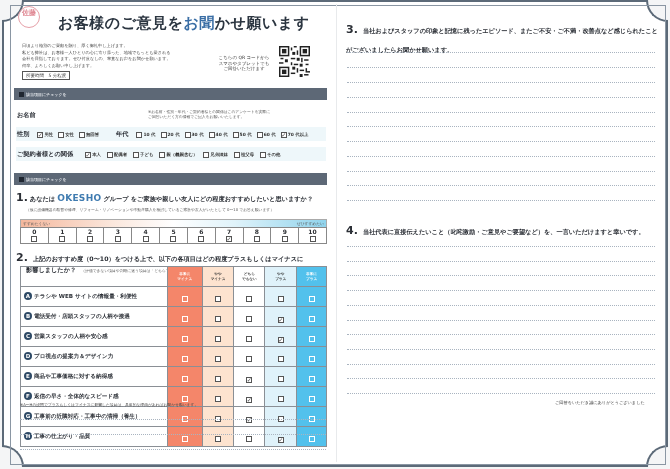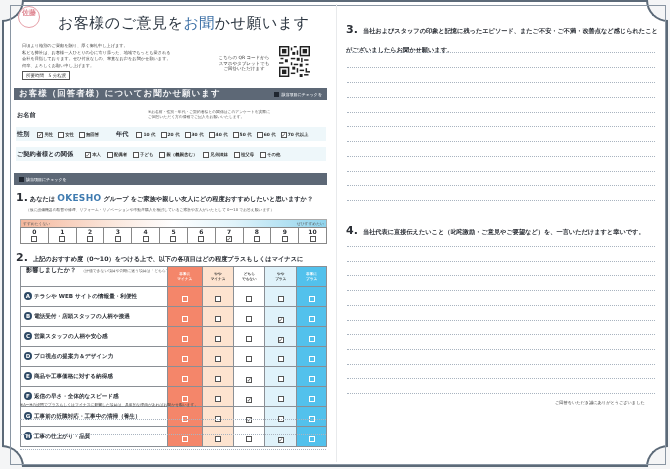--- a/index.html
+++ b/index.html
@@ -23,21 +23,21 @@
   .divider-v { position: absolute; left: 336px; top: 4px; width: 0; height: 458px; border-left: 1px solid #e8eaec; }
 
   .abs { position: absolute; }
 
   
   .stamp {
     left: 18px; top: 6px; width: 22px; height: 22px; border: 1px solid #e6a0a8; border-radius: 50%;
     color: #e08a95; font-size: 7px; line-height: 9px; text-align: center; padding-top: 2px; font-weight: bold;
   }
 
-  .title { left: 58px; top: 14px; font-size: 15px; font-weight: normal; color: #2b3540; letter-spacing: 0.5px; }
+  .title { left: 58px; top: 14px; font-size: 15px; font-weight: bold; color: #2b3540; letter-spacing: 0.5px; }
   .title .hl { color: #3a6ea5; }
 
   .intro { left: 22px; top: 43px; width: 200px; font-size: 4.2px; line-height: 6.5px; color: #444; }
   .duration { left: 22px; top: 71px; border: 1px solid #555; font-size: 4.5px; padding: 1px 3px; color: #333; background:#fff; }
   .qr-text { left: 212px; top: 55px; font-size: 4.5px; line-height: 5.5px; text-align: center; color: #333; width: 64px; }
   .qr { left: 279px; top: 46px; width: 31px; height: 31px; }
 
   .section-bar {
     background: #5d6876; color: #f1f2f4; font-weight: bold; height: 12px;
     display: flex; align-items: center; justify-content: space-between; padding: 0 5px;
@@ -146,21 +146,20 @@
       <rect x="14" y="16" width="3" height="1"></rect>
       <rect x="18" y="15" width="1" height="3"></rect>
       <rect x="8" y="18" width="3" height="1"></rect>
     <rect x="14" y="19" width="2" height="2"></rect>
       <rect x="17" y="19" width="3" height="1"></rect>
       <rect x="19" y="17" width="2" height="1"></rect>
   </g>
 </svg>
 
 <div class="abs section-bar" style="left:14px; top:88px; width:313px;">
-  <span class="t">お客様（回答者様）についてお聞かせ願います</span>
   <span class="chk">
       <span class="sq"></span>
       <span>該当項目にチェックを</span>
     </span>
 </div>
 
 <div class="abs label-b" style="left:17px; top:111px;">お名前</div>
 <div class="abs" style="left:40px; top:108px; width:100px; height:12px;"></div>
 <div class="abs note-small" style="left:148px; top:109px;">
   <div>※お名前・性別・年代・ご契約者様との関係はこのアンケートを実際に</div>

